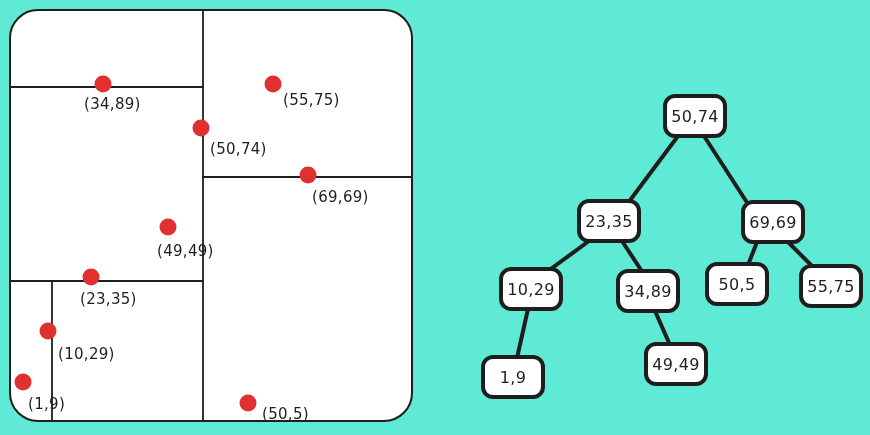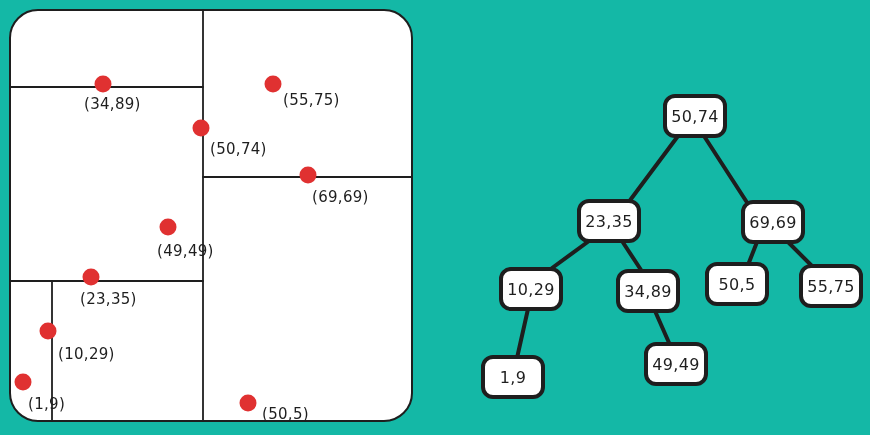--- a/index.html
+++ b/index.html
@@ -5,21 +5,21 @@
   html, body {
     margin: 0;
     padding: 0;
     background: #ffffff;
     font-family: "DejaVu Sans", sans-serif;
   }
   .canvas {
     position: relative;
     width: 870px;
     height: 435px;
-    background: #14b8a6;
+    background: #5eead4;
     overflow: hidden;
   }
   svg text {
     font-family: "DejaVu Sans", sans-serif;
     fill: #1e1e1e;
   }
   .point-label {
     font-size: 15px;
     letter-spacing: 0.3px;
   }

